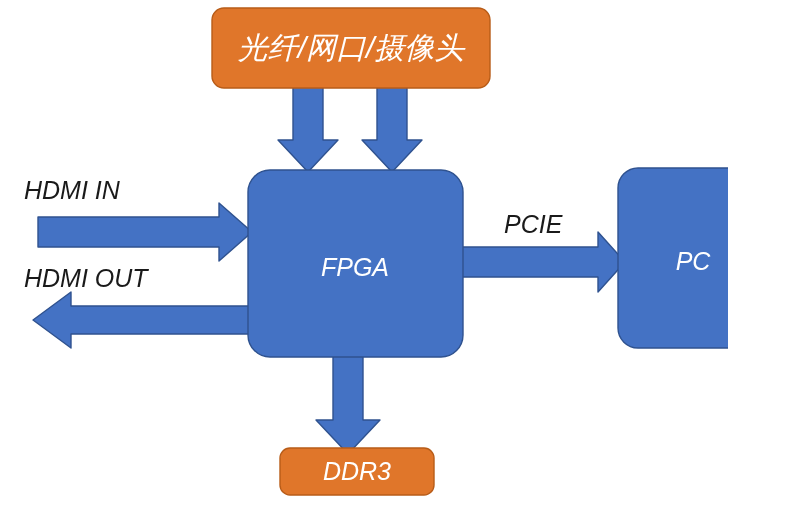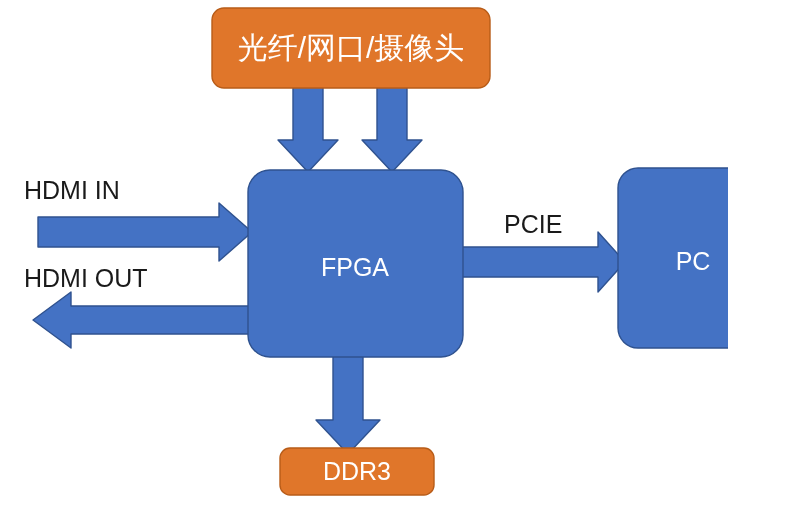--- a/index.html
+++ b/index.html
@@ -9,20 +9,21 @@
   }
   body {
     font-family: "Liberation Sans", sans-serif;
   }
   #canvas {
     position: relative;
     width: 728px;
     height: 530px;
     background: #ffffff;
     overflow: hidden;
+    font-style: italic;
   }
   #diagram-svg {
     position: absolute;
     left: 0;
     top: 0;
     width: 792px;
     height: 530px;
   }
   .box-label {
     font-family: "Liberation Sans", sans-serif;

